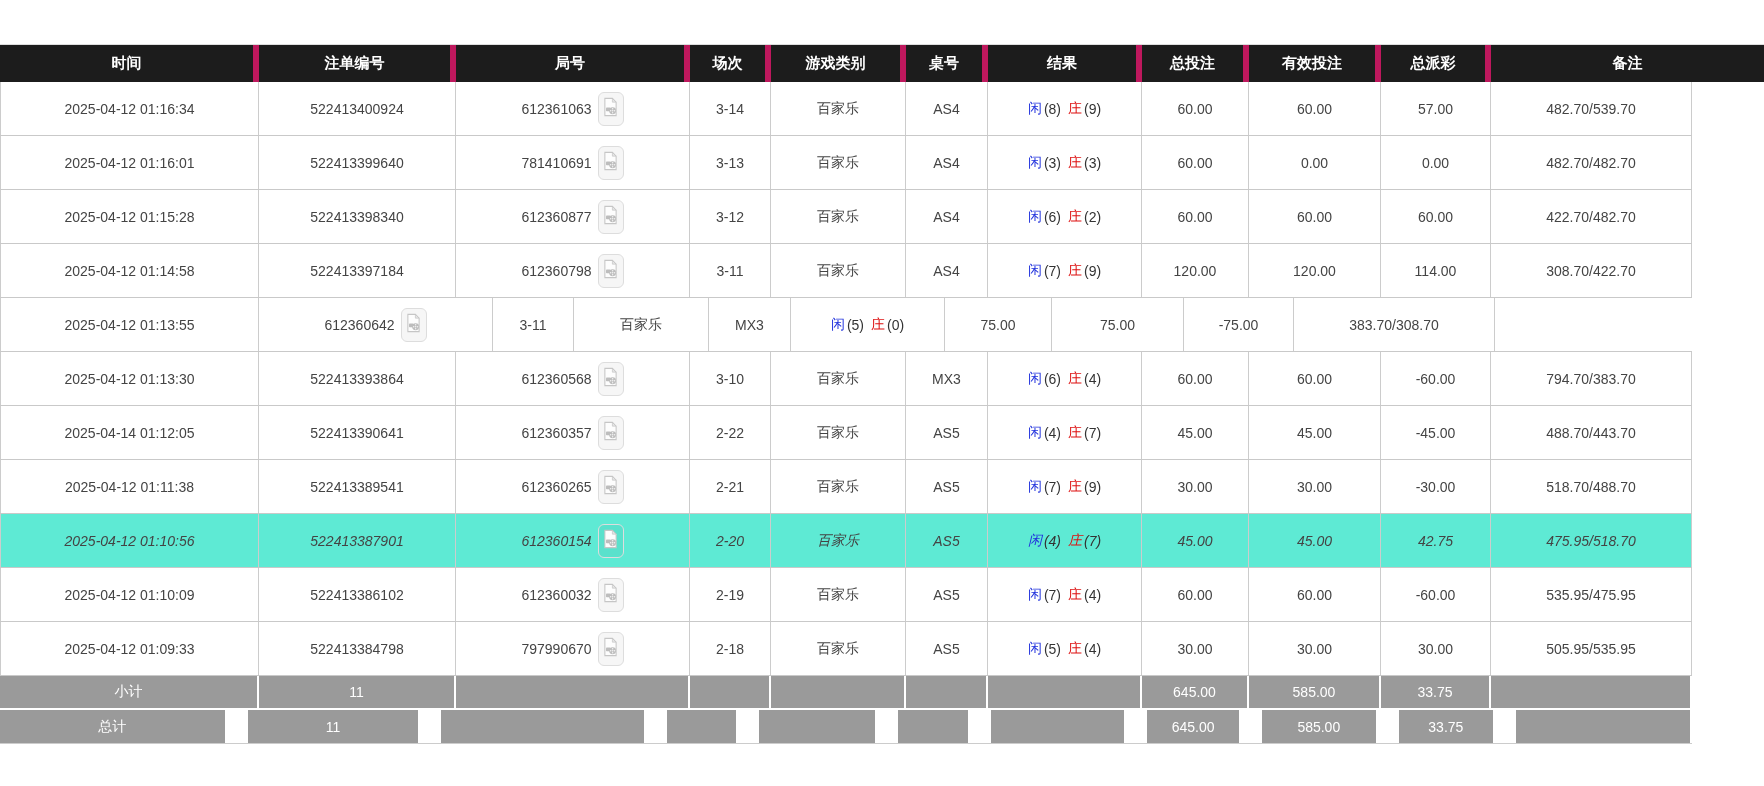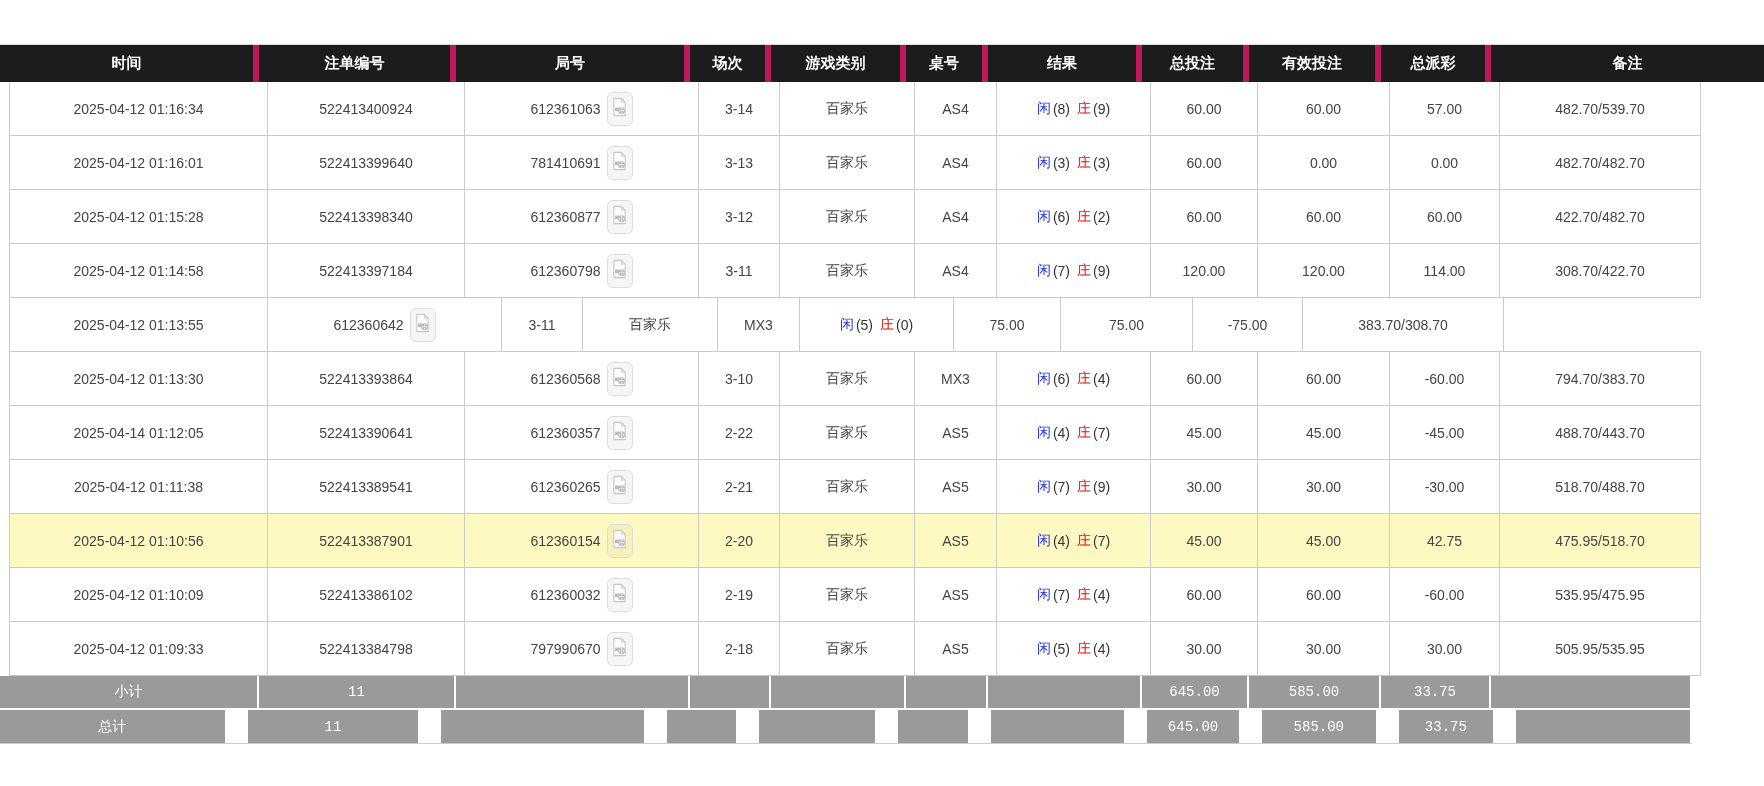--- a/index.html
+++ b/index.html
@@ -15,41 +15,41 @@
     color:#fff;font-size:15px;font-weight:bold;
     display:flex;align-items:center;justify-content:center;
   }
   .hcell:last-child{border-right:none;flex:1;}
   
   .c0{width:259px}.c1{width:197px}.c2{width:234px}.c3{width:81px}
   .c4{width:135px}.c5{width:82px}.c6{width:154px}.c7{width:107px}
   .c8{width:132px}.c9{width:110px}.c10{width:201px}
   
   .trow{display:flex;width:1692px;height:54px;box-sizing:border-box;
-        border-bottom:1px solid #c9c9c9;background:#fff;margin-left:9px;}
+        border-bottom:1px solid #c9c9c9;background:#fff;}
   .trow .cell{
     box-sizing:border-box;border-right:1px solid #ccc;
     display:flex;align-items:center;justify-content:center;gap:6px;
     font-size:14px;color:#444;
   }
   .trow .cell:first-child{border-left:1px solid #ccc;}
-  .trow.highlighted{background:#fef9c3;}
+  .trow.highlighted{background:#5eead4;font-style:italic;}
   .blue{color:#1a73e8;}
   .neg{color:#e60000;text-align:right;}
   .res-player{color:#2233dd;}
   .res-banker{color:#dd1111;}
   .res-num{color:#333;}
   .video-btn{
     width:26px;height:34px;border:1px solid #ddd;border-radius:6px;
     background:rgba(0,0,0,0.035);display:flex;align-items:center;
     justify-content:center;cursor:pointer;padding:0;
   }
   
   .srow{display:flex;width:1692px;height:34px;box-sizing:border-box;
-        border-bottom:2px solid #fff;font-family:Liberation Mono, monospace;}
+        border-bottom:2px solid #fff;}
   .scell{
     box-sizing:border-box;background:#9a9a9a;border-right:2px solid #fff;
     color:#fff;font-size:14px;
     display:flex;align-items:center;justify-content:center;
   }
   .srow:last-child{border-bottom:1px solid #ccc;gap:21px;}
 </style>
 </head>
 <body>
 

